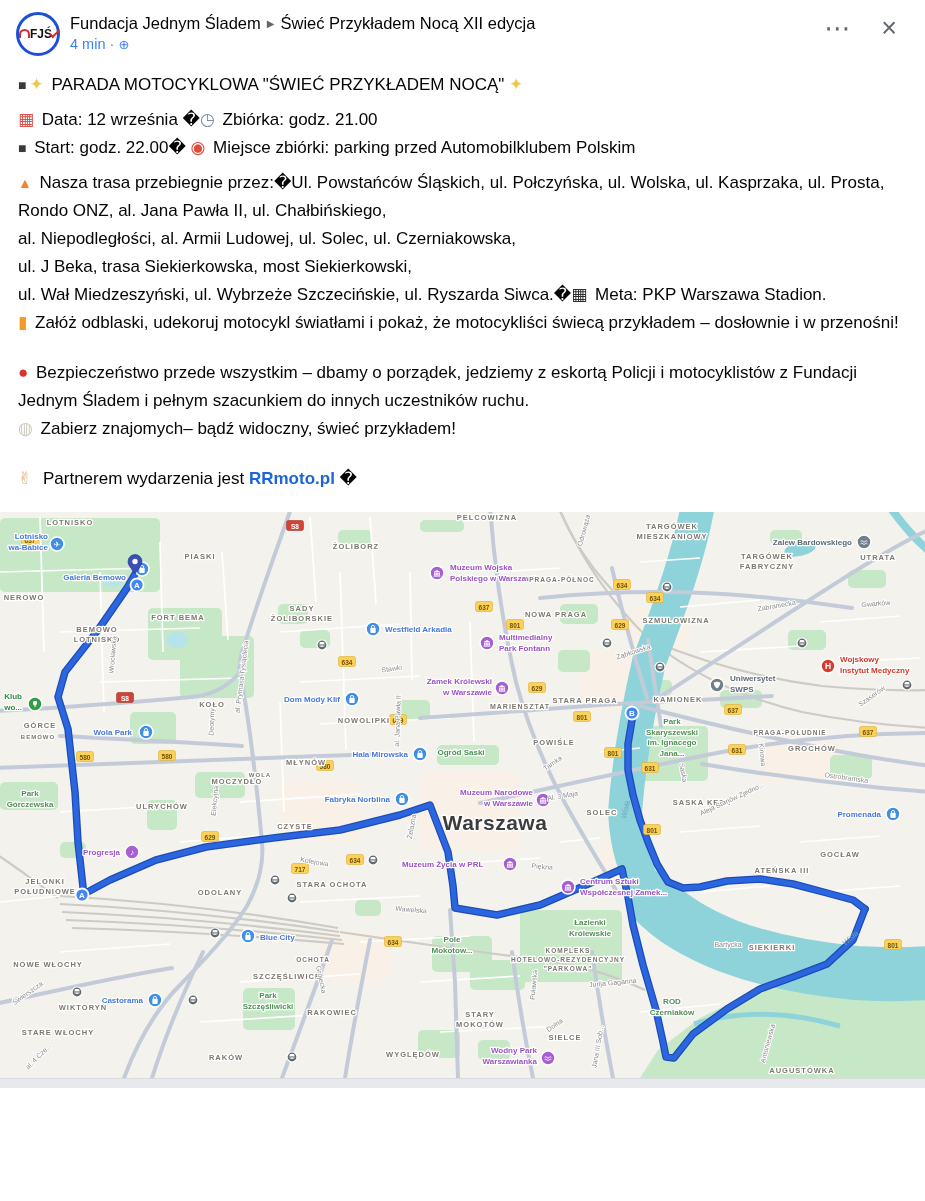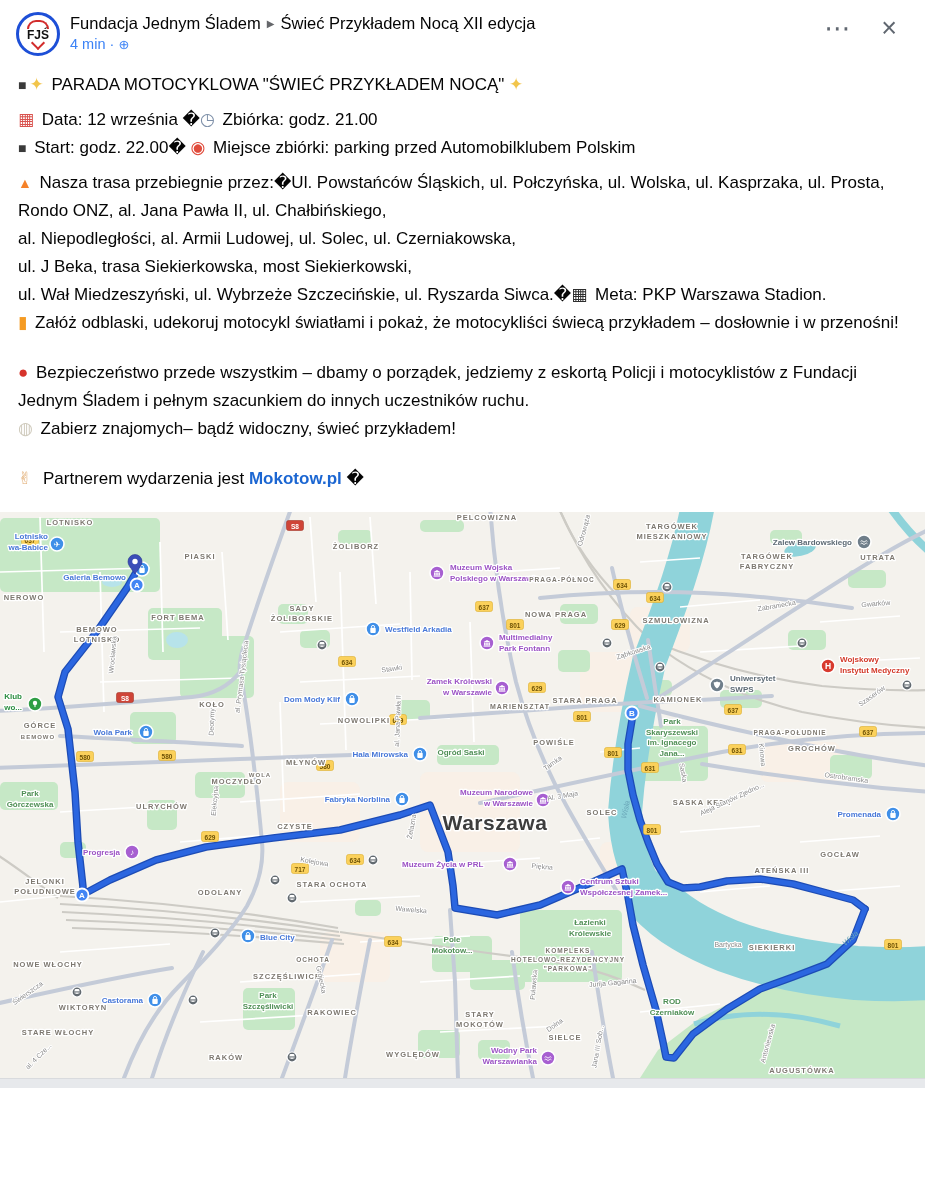--- a/index.html
+++ b/index.html
@@ -1,21 +1,21 @@
 <!DOCTYPE html>
 <html><head>
 <meta charset="utf-8">
 <style>
   html,body{margin:0;padding:0;background:#fff;}
   body{width:925px;font-family:"Liberation Sans","DejaVu Sans",sans-serif;color:#050505;}
   .wrap{width:925px;overflow:hidden;background:#fff;}
   
   .hdr{position:relative;padding:12px 16px 2px 16px;display:flex;align-items:flex-start;}
   .avatar{width:44px;height:44px;border-radius:50%;border:3px solid #1d4fd7;background:#fff;
-    display:flex;flex-direction:column;align-items:center;justify-content:center;box-sizing:border-box;flex:0 0 auto;}
+    display:flex;flex-direction:row;align-items:center;justify-content:center;box-sizing:border-box;flex:0 0 auto;}
   .avatar .fjs{font-size:12px;font-weight:bold;color:#111;letter-spacing:0;line-height:10px;}
   .avatar .arc{width:18px;height:7px;border:2px solid #d22c2c;border-bottom:none;border-radius:9px 9px 0 0;margin-bottom:1px;}
   .avatar .vee{width:8px;height:8px;border-right:2px solid #d22c2c;border-bottom:2px solid #d22c2c;transform:rotate(45deg);margin-top:-2px;}
   .hmain{margin-left:10px;flex:1;}
   .titleline{font-size:16.5px;font-weight:normal;line-height:22px;}
   .sep{color:#65676b;font-size:10px;padding:0 6px;vertical-align:2px;}
   .meta{font-size:14.5px;color:#3b82f6;margin-top:1px;}
   .meta .globe{font-size:13px;}
   .hbtns{display:flex;gap:30px;align-items:center;padding-top:6px;margin-right:12px;}
   .hbtn{color:#606770;cursor:pointer;background:none;border:none;padding:0;line-height:20px;}
@@ -63,21 +63,21 @@
       <button class="hbtn more">⋯</button>
       <button class="hbtn close">×</button>
     </div>
   </div>
 
   <div class="ptext" id="ptext">
       <p><span class="em em-moto">■</span><span class="em em-sparkle">✦</span> PARADA MOTOCYKLOWA "ŚWIEĆ PRZYKŁADEM NOCĄ" <span class="em em-sparkle">✦</span></p>
       <p><span class="em em-cal">▦</span> Data: 12 września �<span class="em em-clock">◷</span> Zbiórka: godz. 21.00<br><span class="em em-moto">■</span> Start: godz. 22.00� <span class="em em-pin">◉</span> Miejsce zbiórki: parking przed Automobilklubem Polskim</p>
       <p><span class="em em-fire">▲</span> Nasza trasa przebiegnie przez:�Ul. Powstańców Śląskich, ul. Połczyńska, ul. Wolska, ul. Kasprzaka, ul. Prosta, Rondo ONZ, al. Jana Pawła II, ul. Chałbińskiego,<br>al. Niepodległości, al. Armii Ludowej, ul. Solec, ul. Czerniakowska,<br>ul. J Beka, trasa Siekierkowska, most Siekierkowski,<br>ul. Wał Miedzeszyński, ul. Wybrzeże Szczecińskie, ul. Ryszarda Siwca.�<span class="em em-flag">▦</span> Meta: PKP Warszawa Stadion.<br><span class="em em-vest">▮</span> Załóż odblaski, udekoruj motocykl światłami i pokaż, że motocykliści świecą przykładem – dosłownie i w przenośni!</p>
       <p class="gap"><span class="em em-siren">●</span> Bezpieczeństwo przede wszystkim – dbamy o porządek, jedziemy z eskortą Policji i motocyklistów z Fundacji Jednym Śladem i pełnym szacunkiem do innych uczestników ruchu.<br><span class="em em-bulb">◍</span> Zabierz znajomych– bądź widoczny, świeć przykładem!</p>
-      <p class="gap"><span class="em em-hand"><span class="em em-hand">✌</span></span> Partnerem wydarzenia jest <a class="plink">Mokotow.pl</a> �</p>
+      <p class="gap"><span class="em em-hand"><span class="em em-hand">✌</span></span> Partnerem wydarzenia jest <a class="plink">RRmoto.pl</a> �</p>
     </div>
 
   <div class="map">
     <svg id="mapsvg" width="925" height="566" viewBox="0 0 925 566" xmlns="http://www.w3.org/2000/svg">
         <rect x="0" y="0" width="925" height="566" fill="#f4f2ed"></rect>
         <rect x="420" y="260" width="100" height="80" rx="8" fill="#fbeee3" opacity="0.6"></rect>
         <rect x="280" y="270" width="80" height="60" rx="8" fill="#fbeee3" opacity="0.6"></rect>
         <rect x="580" y="140" width="70" height="60" rx="8" fill="#fbeee3" opacity="0.6"></rect>
         <rect x="320" y="420" width="70" height="50" rx="8" fill="#fbeee3" opacity="0.6"></rect>
         <rect x="600" y="330" width="50" height="40" rx="8" fill="#fbeee3" opacity="0.6"></rect>

